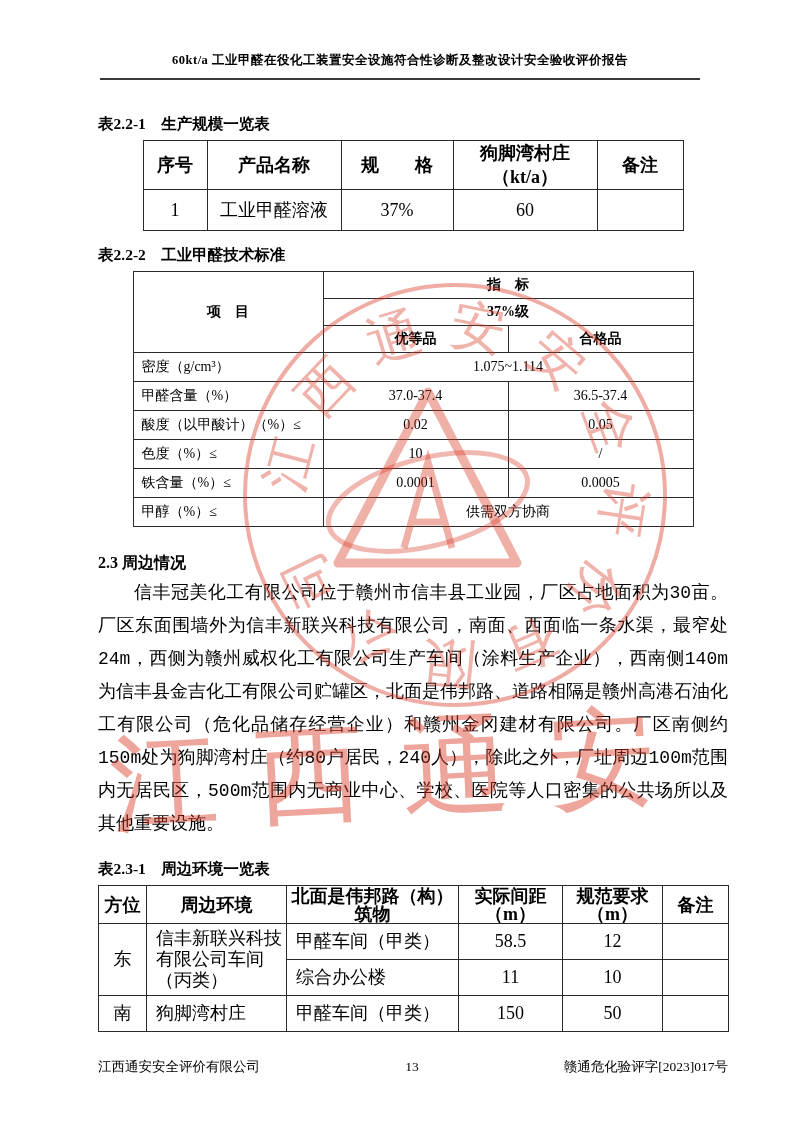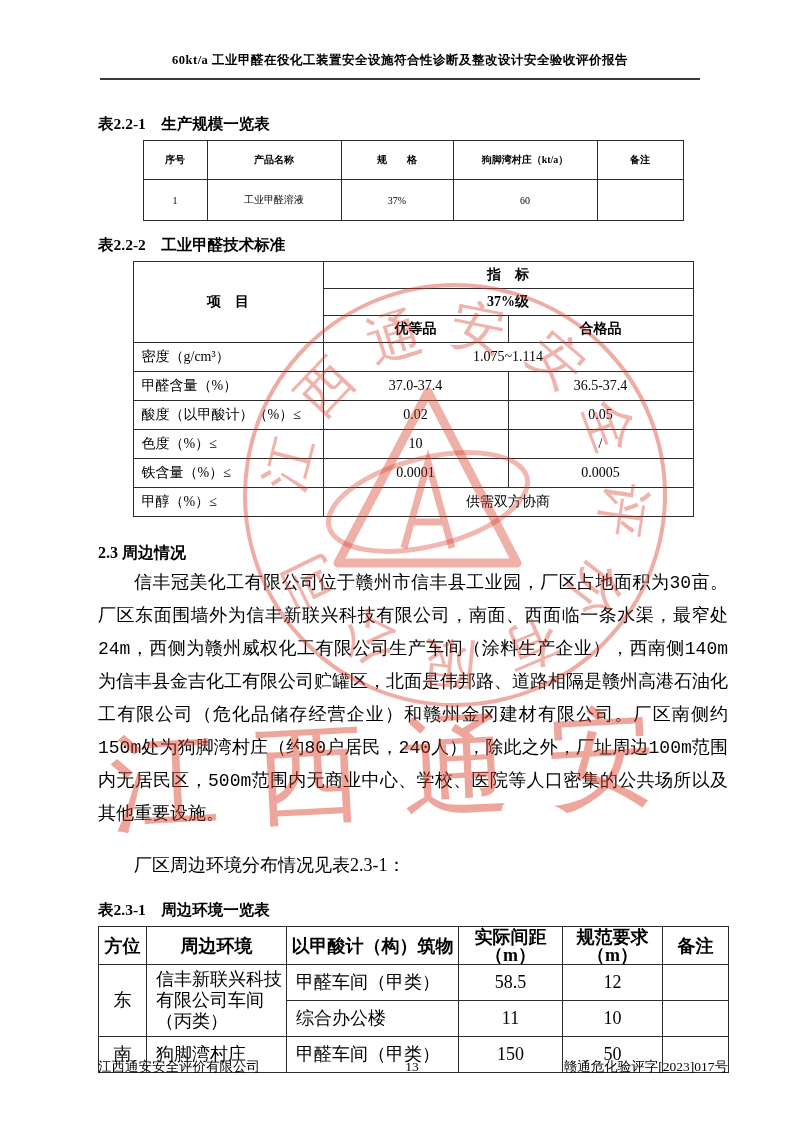--- a/index.html
+++ b/index.html
@@ -11,21 +11,21 @@
        font-size:12.5px;font-weight:bold;letter-spacing:.5px;}
   .hdr-rule{position:absolute;top:78px;left:100px;width:600px;border-top:2px solid #3a3a3a;height:0;}
 
   .content{position:absolute;top:100px;left:98px;width:630px;}
 
   .tbl-title{text-align:left;font-weight:bold;font-size:15.5px;line-height:20px;}
   .t1-title{margin-top:14px;}
   table{border-collapse:collapse;table-layout:fixed;}
   th,td{border:1px solid #2b2b2b;text-align:center;vertical-align:middle;overflow:hidden;
         font-weight:normal;padding:0;}
-  .t1{width:540px;margin:6px auto 0;font-size:10px;}
+  .t1{width:540px;margin:6px auto 0;font-size:18px;}
   .t1 th{height:38px;font-weight:bold;}
   .t1 td{height:40px;}
 
   .t2-title{margin-top:14px;}
   .t2{width:560px;margin:6px auto 0;font-size:14px;}
   .t2 th{height:26px;font-weight:bold;}
   .t2 td{height:28px;}
   .t2 .item{text-align:left;padding-left:8px;}
 
   .sec-heading{margin-top:22px;font-size:16px;font-weight:bold;line-height:28px;}
@@ -126,37 +126,36 @@
       </tr>
       <tr>
         <td class="item">甲醇（%）≤</td>
         <td colspan="2">供需双方协商</td>
       </tr>
     </tbody>
       </table>
 
     <div class="sec-heading">2.3 周边情况</div>
     <p class="para">信丰冠美化工有限公司位于赣州市信丰县工业园，厂区占地面积为30亩。厂区东面围墙外为信丰新联兴科技有限公司，南面、西面临一条水渠，最窄处24m，西侧为赣州威权化工有限公司生产车间（涂料生产企业），西南侧140m为信丰县金吉化工有限公司贮罐区，北面是伟邦路、道路相隔是赣州高港石油化工有限公司（危化品储存经营企业）和赣州金冈建材有限公司。厂区南侧约150m处为狗脚湾村庄（约80户居民，240人），除此之外，厂址周边100m范围内无居民区，500m范围内无商业中心、学校、医院等人口密集的公共场所以及其他重要设施。</p>
-    <p class="lead">厂区周边环境分布情况见表2.3-1：</p>
 
     <div class="tbl-title t3-title">表2.3-1　周边环境一览表</div>
     <table class="t3">
       <colgroup>
           <col style="width:48px">
           <col style="width:140px">
           <col style="width:172px">
           <col style="width:104px">
           <col style="width:100px">
           <col style="width:66px">
         </colgroup>
       <tbody>
           <tr>
         <th>方位</th>
         <th>周边环境</th>
-        <th>以甲酸计（构）筑物</th>
+        <th>北面是伟邦路（构）筑物</th>
         <th>实际间距（m）</th>
         <th>规范要求（m）</th>
         <th>备注</th>
       </tr>
       <tr>
         <td rowspan="2">东</td>
         <td rowspan="2" class="tl">信丰新联兴科技有限公司车间（丙类）</td>
         <td class="tl">甲醛车间（甲类）</td>
         <td>58.5</td>
         <td>12</td>

